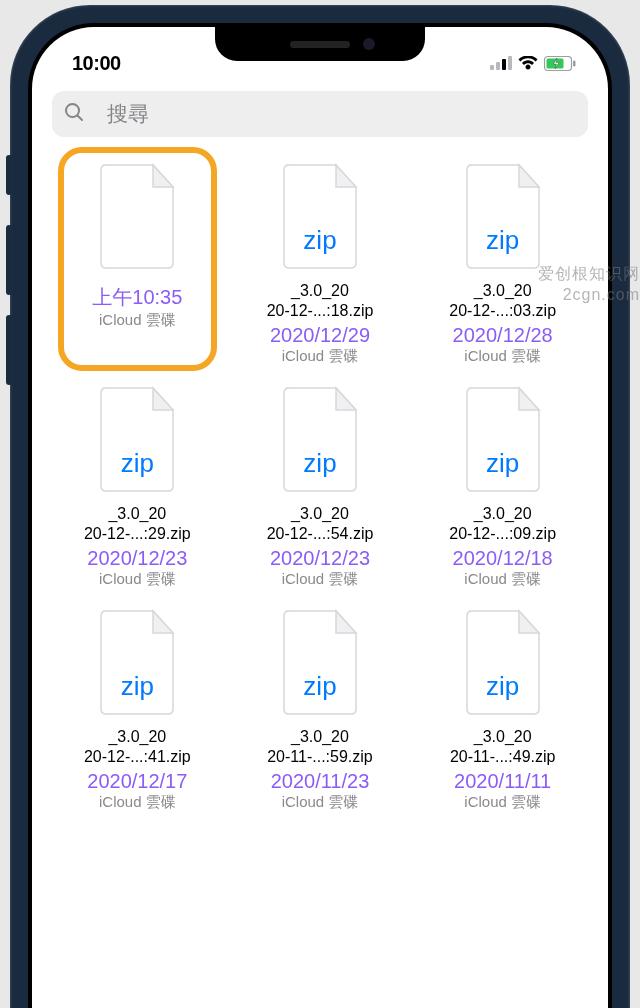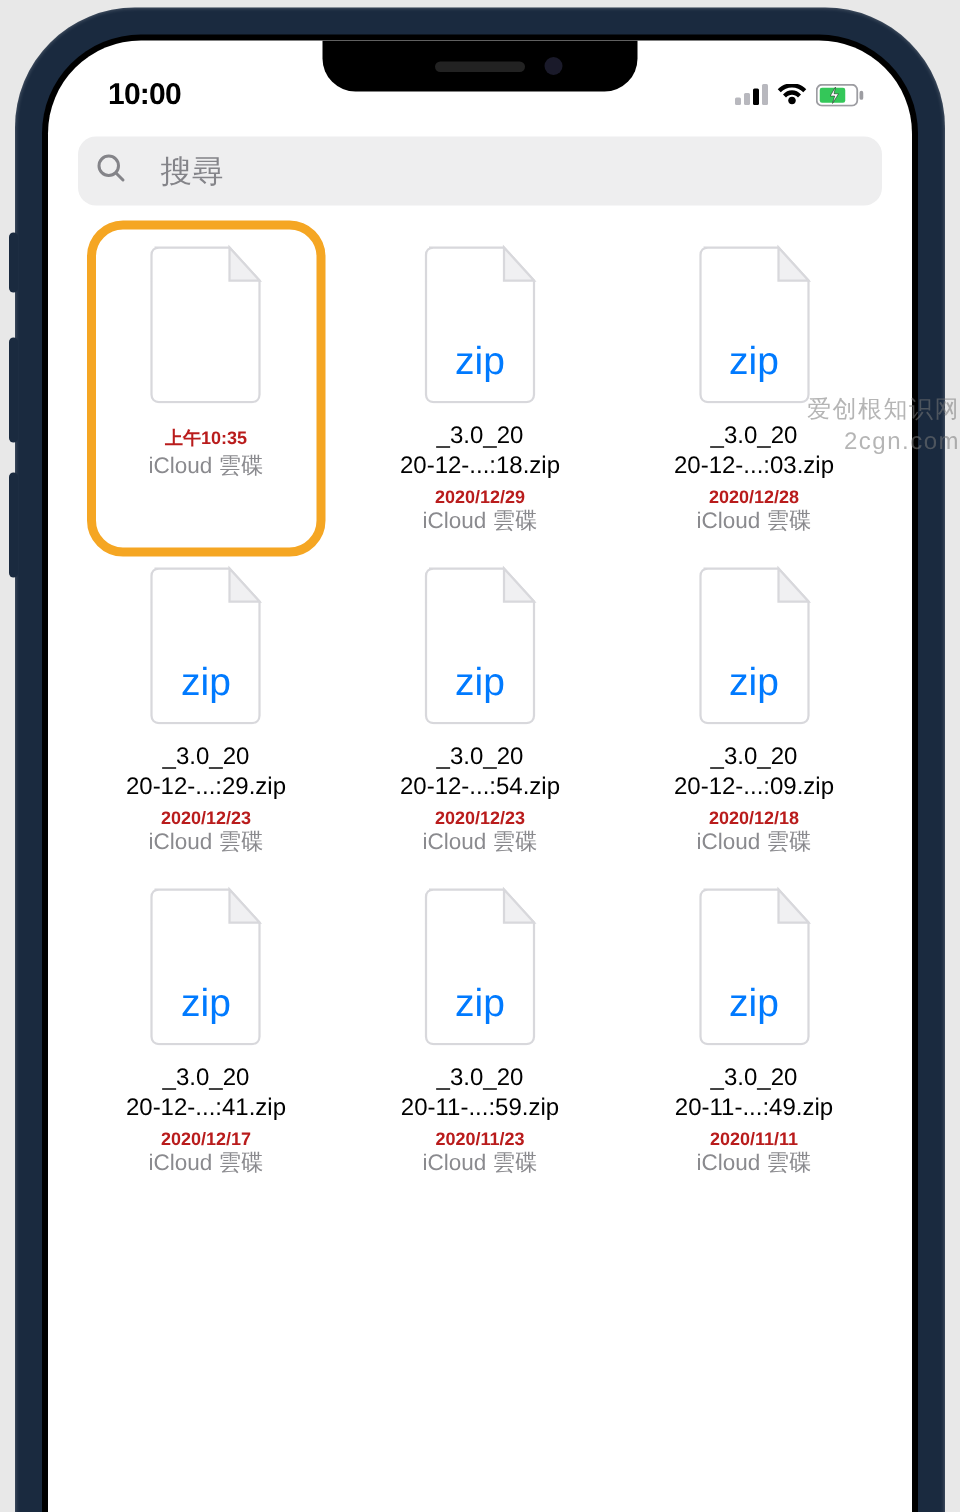--- a/index.html
+++ b/index.html
@@ -176,24 +176,23 @@
     }
     .file-name {
       font-size: 16px;
       color: #000;
       text-align: center;
       line-height: 1.25;
       max-width: 160px;
       word-break: break-all;
     }
     .file-time {
-      font-size: 12px;
-      color: #b91c1c;
+      font-size: 20px;
+      color: #8b5cf6;
       margin-top: 3px;
-      font-weight: bold;
     }
     .file-location {
       font-size: 15px;
       color: #8a8a8e;
     }
     .watermark {
       position: absolute;
       top: 264px;
       right: 0;
       font-size: 16px;

